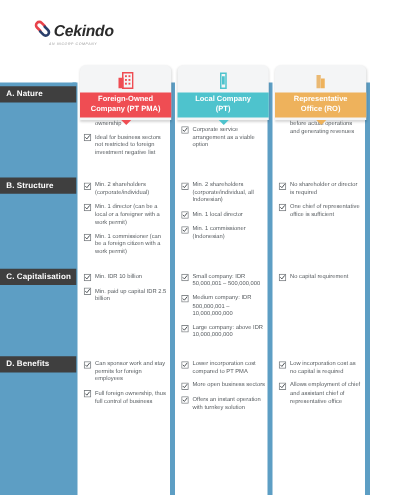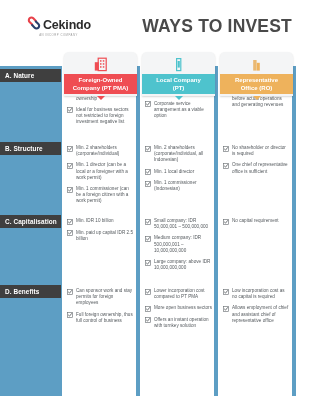--- a/index.html
+++ b/index.html
@@ -5,21 +5,21 @@
   * { margin:0; padding:0; box-sizing:border-box; }
   html,body { width:300px; height:400px; }
   body {
     font-family:"Liberation Sans", sans-serif;
     background:#ffffff;
     overflow:hidden;
   }
   .page { position:relative; width:300px; height:400px; background:#fff; }
 
   
-  .header { height:52px; display:flex; align-items:center; background:#fff; }
+  .header { height:52px; display:flex; align-items:center; background:#fff;font-style:italic; }
   .logo-wrap { width:108px; padding-left:9px; display:flex; flex-direction:column; align-items:center; }
   .logo-row { display:flex; align-items:flex-end; }
   .logo-mark { width:16px; height:16px; position:relative; margin-right:1px; }
   .logo-mark svg { display:block; }
   .logo-text { font-size:12.5px; font-weight:bold; color:#2b2b2b; letter-spacing:-0.2px; line-height:12px; }
   .logo-tag { font-size:2.8px; color:#9a9a9a; letter-spacing:0.5px; margin-top:2.5px; white-space:nowrap; }
   .title-wrap { flex:1; padding-right:8px; text-align:right; }
   .title-line { font-size:17.5px; font-weight:bold; color:#4a4a4a; letter-spacing:0.2px; line-height:19px; white-space:nowrap; }
 
   
@@ -103,21 +103,20 @@
             <g fill="none" stroke="#2b3f6b" stroke-width="2.1" stroke-linecap="round">
               <path d="M9.8 6.4 L12.4 9.0 a2.6 2.6 0 0 1 0 3.7 a2.6 2.6 0 0 1-3.7 0 L6.1 10.1"></path>
             </g>
           </svg>
         </span>
         <span class="logo-text">Cekindo</span>
       </div>
       <div class="logo-tag">AN INCORP COMPANY</div>
     </div>
     <div class="title-wrap">
-      <div class="title-line">WAYS TO INVEST</div>
     </div>
   </div>
 
   <div class="table">
 
     <div class="label-col"></div>
 
     <div class="col-accent col-accent-1"></div>
     <div class="col-accent col-accent-2"></div>
     <div class="col-accent col-accent-3"></div>

